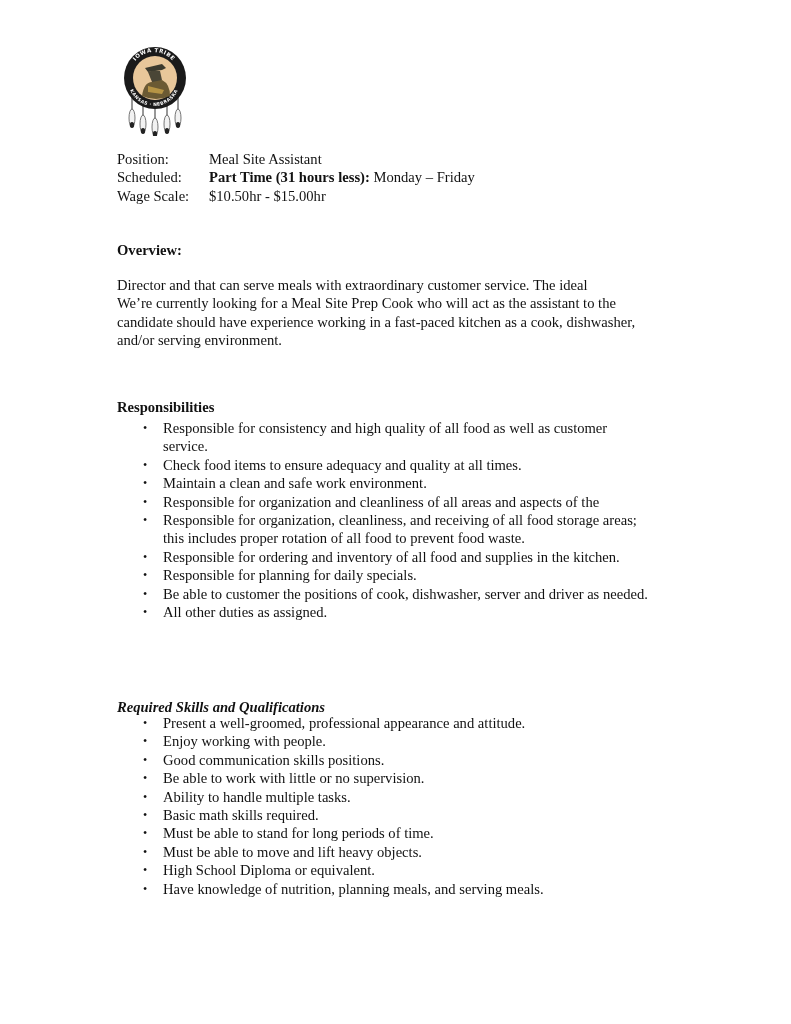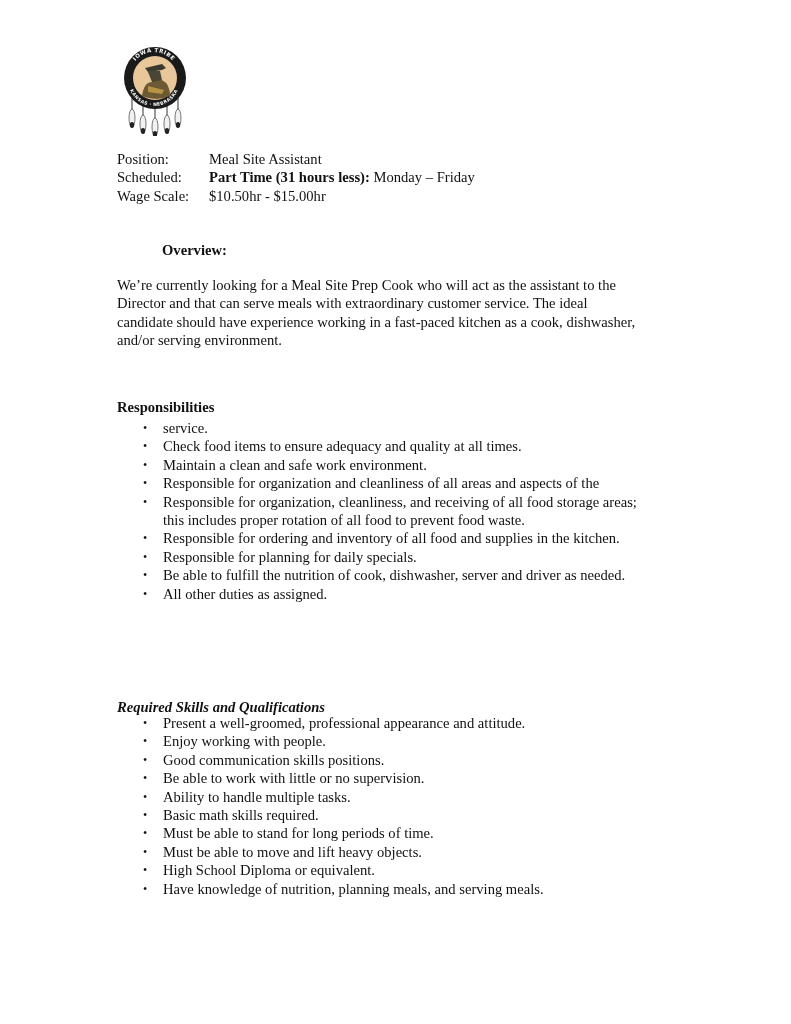--- a/index.html
+++ b/index.html
@@ -44,21 +44,21 @@
       width: 92px;
       flex: none;
     }
     .info-value b { font-weight: bold; }
     .heading {
       position: absolute;
       left: 117px;
       font-weight: bold;
       white-space: nowrap;
     }
-    .overview-heading { top: 241px; margin-left: 45px; }
+    .overview-heading { top: 241px; }
     .overview-text {
       position: absolute;
       left: 117px;
       top: 276px;
       width: 560px;
       white-space: nowrap;
     }
     .overview-text .line { display: block; height: 18.4px; }
     .resp-heading { top: 398px; }
     .skills-heading { top: 698px; font-style: italic; }
@@ -152,30 +152,31 @@
       <span class="info-value"><b>Part Time (31 hours less):</b><span> Monday – Friday</span></span>
     </div>
     <div class="info-row">
       <span class="info-label">Wage Scale:</span>
       <span class="info-value">$10.50hr - $15.00hr</span>
     </div>
   </div>
 
   <div class="heading overview-heading">Overview:</div>
   <div class="overview-text">
+    <span class="line">Director and that can serve meals with extraordinary customer service. The ideal</span>
     <span class="line">We’re currently looking for a Meal Site Prep Cook who will act as the assistant to the</span>
-    <span class="line">Director and that can serve meals with extraordinary customer service. The ideal</span>
     <span class="line">candidate should have experience working in a fast-paced kitchen as a cook, dishwasher,</span>
     <span class="line">and/or serving environment.</span>
   </div>
 
   <div class="heading resp-heading">Responsibilities</div>
   <ul class="bullets resp-list" id="resp-list">
       <li>
         <span class="bullet">•</span>
+        <span class="line">Responsible for consistency and high quality of all food as well as customer</span>
         <span class="line">service.</span>
       </li>
       <li>
         <span class="bullet">•</span>
         <span class="line">Check food items to ensure adequacy and quality at all times.</span>
       </li>
       <li>
         <span class="bullet">•</span>
         <span class="line">Maintain a clean and safe work environment.</span>
       </li>
@@ -191,21 +192,21 @@
       <li>
         <span class="bullet">•</span>
         <span class="line">Responsible for ordering and inventory of all food and supplies in the kitchen.</span>
       </li>
       <li>
         <span class="bullet">•</span>
         <span class="line">Responsible for planning for daily specials.</span>
       </li>
       <li>
         <span class="bullet">•</span>
-        <span class="line">Be able to fulfill the nutrition of cook, dishwasher, server and driver as needed.</span>
+        <span class="line">Be able to customer the positions of cook, dishwasher, server and driver as needed.</span>
       </li>
       <li>
         <span class="bullet">•</span>
         <span class="line">All other duties as assigned.</span>
       </li>
     </ul>
 
   <div class="heading skills-heading">Required Skills and Qualifications</div>
   <ul class="bullets skills-list" id="skills-list">
       <li>

